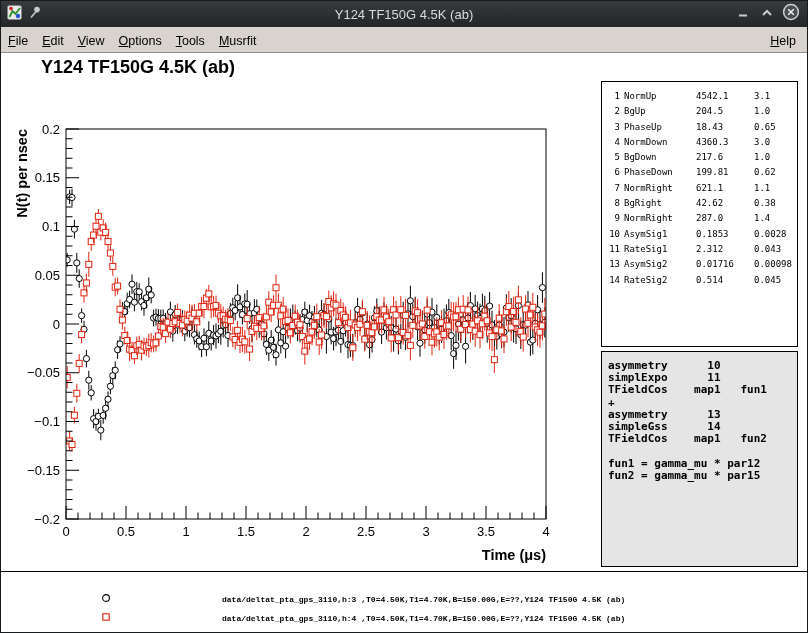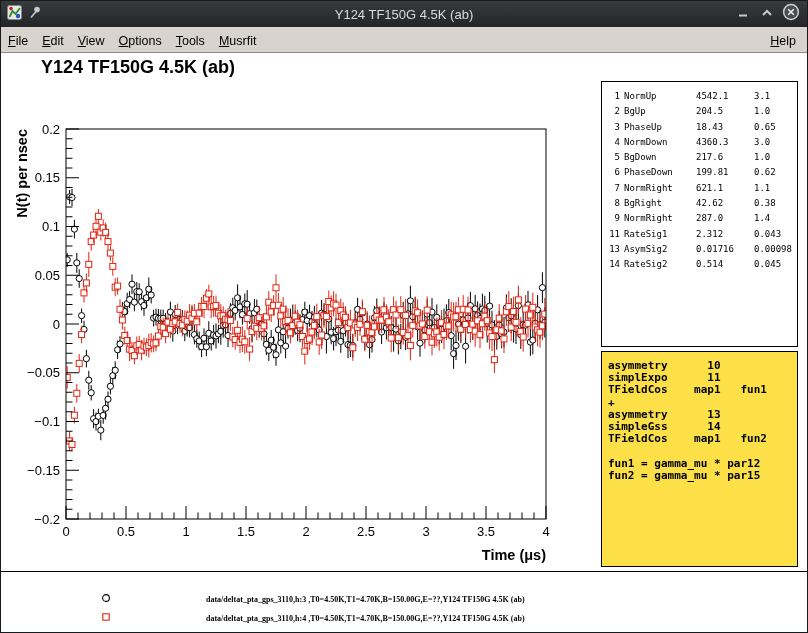--- a/index.html
+++ b/index.html
@@ -23,28 +23,28 @@
   .canvas{position:relative;flex:1;background:#fff}
   .plot-title{position:absolute;left:40px;top:4px;font-size:18px;font-weight:bold;color:#000}
   #plot-svg{position:absolute;left:0;top:58px}
 
   .param-box{position:absolute;left:600px;top:28px;width:197px;height:266px;border:1px solid #000;font-family:"DejaVu Sans Mono",monospace;font-size:9px;padding-top:7px;background:#fff}
   .p-row{display:flex;line-height:15.3px;padding-left:5px;white-space:pre}
   .p-no{width:13px;text-align:right}
   .p-name{margin-left:4px;width:72px}
   .p-val{width:58px}
 
-  .theory-box{position:absolute;left:600px;top:298px;width:197px;height:216px;border:1px solid #000;padding:8px 6px;background:#fde047}
+  .theory-box{position:absolute;left:600px;top:298px;width:197px;height:216px;border:1px solid #000;padding:8px 6px;background:#e5e5e5}
   .theory-box pre{font-family:"DejaVu Sans Mono",monospace;font-size:11px;font-weight:bold;line-height:12.2px;color:#000}
 
   .footer-divider{position:absolute;left:0;top:518px;width:808px;height:1px;background:#000}
   .status-line{position:absolute;left:8px;top:523px;font-family:"DejaVu Sans Mono",monospace;font-size:9px;font-weight:bold;white-space:nowrap;color:#000}
   .legend-row{position:absolute;left:0;width:100%;height:16px}
   .legend-marker{position:absolute;left:98px;top:0}
-  .legend-text{position:absolute;left:205px;top:4px;font-family:Liberation Serif, serif;font-size:8px;font-weight:bold;white-space:nowrap;color:#000}
+  .legend-text{position:absolute;left:221px;top:4px;font-family:Liberation Mono, monospace;font-size:8px;font-weight:bold;white-space:nowrap;color:#000}
 </style>
 </head>
 <body>
 
 <div id="window">
 
   <div class="titlebar">
     <div class="tb-left">
       <span>
         <svg width="15" height="15">
@@ -1021,20 +1021,21 @@
     <div class="param-box" id="param-box">
         <div class="p-row"><span class="p-no">1</span><span class="p-name">NormUp</span><span class="p-val">4542.1</span><span class="p-err">3.1</span></div>
         <div class="p-row"><span class="p-no">2</span><span class="p-name">BgUp</span><span class="p-val">204.5</span><span class="p-err">1.0</span></div>
         <div class="p-row"><span class="p-no">3</span><span class="p-name">PhaseUp</span><span class="p-val">18.43</span><span class="p-err">0.65</span></div>
         <div class="p-row"><span class="p-no">4</span><span class="p-name">NormDown</span><span class="p-val">4360.3</span><span class="p-err">3.0</span></div>
         <div class="p-row"><span class="p-no">5</span><span class="p-name">BgDown</span><span class="p-val">217.6</span><span class="p-err">1.0</span></div>
         <div class="p-row"><span class="p-no">6</span><span class="p-name">PhaseDown</span><span class="p-val">199.81</span><span class="p-err">0.62</span></div>
         <div class="p-row"><span class="p-no">7</span><span class="p-name">NormRight</span><span class="p-val">621.1</span><span class="p-err">1.1</span></div>
         <div class="p-row"><span class="p-no">8</span><span class="p-name">BgRight</span><span class="p-val">42.62</span><span class="p-err">0.38</span></div>
         <div class="p-row"><span class="p-no">9</span><span class="p-name">NormRight</span><span class="p-val">287.0</span><span class="p-err">1.4</span></div>
+        <div class="p-row"><span class="p-no">10</span><span class="p-name">AsymSig1</span><span class="p-val">0.1853</span><span class="p-err">0.0028</span></div>
         <div class="p-row"><span class="p-no">11</span><span class="p-name">RateSig1</span><span class="p-val">2.312</span><span class="p-err">0.043</span></div>
         <div class="p-row"><span class="p-no">13</span><span class="p-name">AsymSig2</span><span class="p-val">0.01716</span><span class="p-err">0.00098</span></div>
         <div class="p-row"><span class="p-no">14</span><span class="p-name">RateSig2</span><span class="p-val">0.514</span><span class="p-err">0.045</span></div>
       </div>
 
     <div class="theory-box">
       <pre>asymmetry      10
 simplExpo      11
 TFieldCos    map1   fun1
 +

